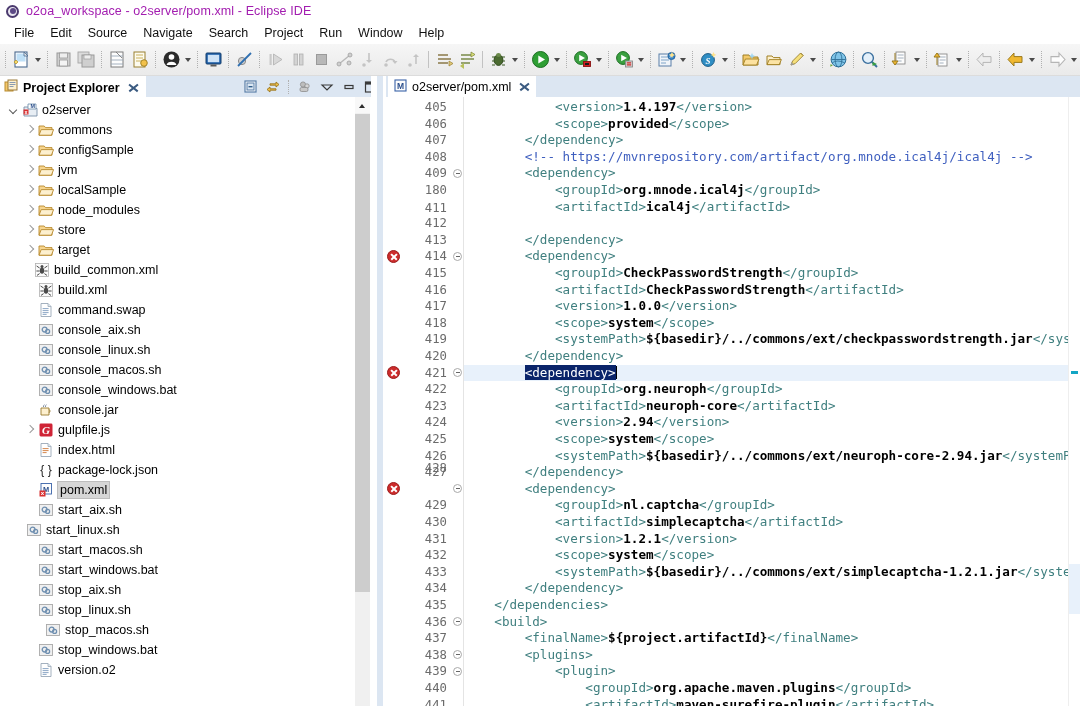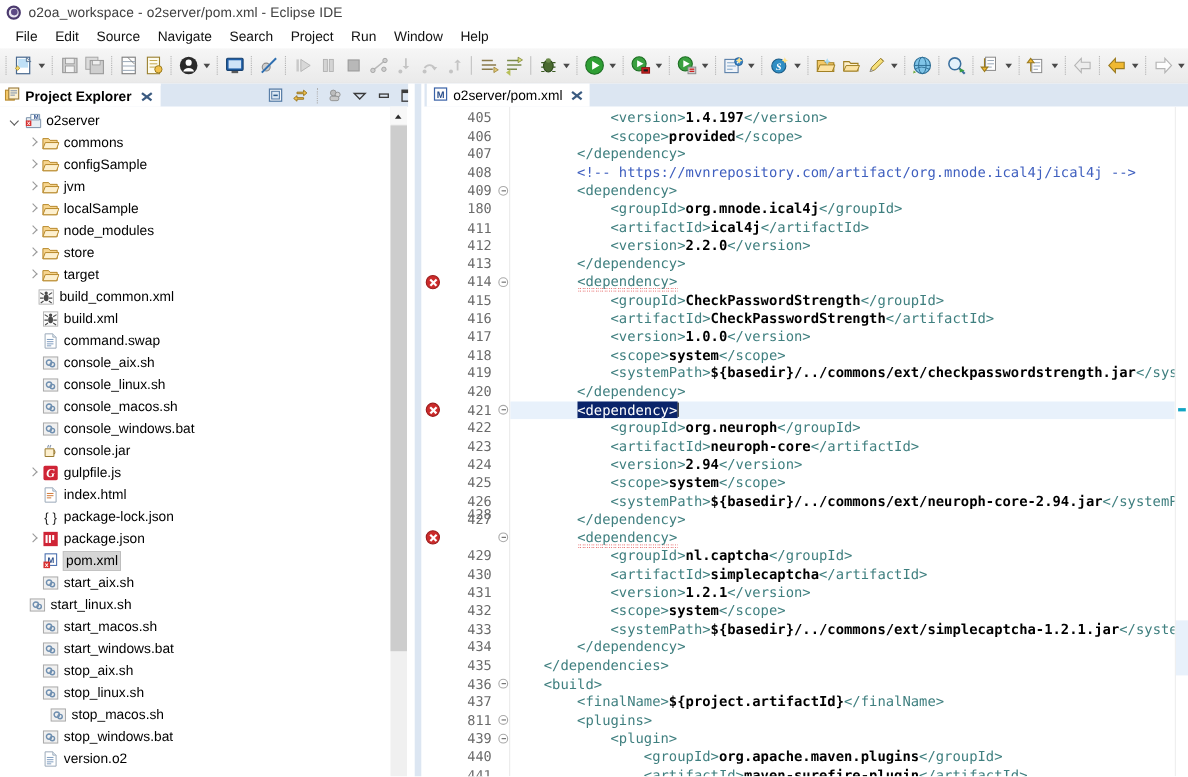--- a/index.html
+++ b/index.html
@@ -15,21 +15,21 @@
   }
   #app { position: relative; width: 1080px; height: 706px; }
 
   
   #titlebar {
     position: absolute; left:0; top:0; width:1080px; height:22px;
     background:#ffffff;
     display:flex; align-items:center; padding-left:5px;
   }
   #titlebar .ttl {
-    font-size:12.5px; color:#404040; margin-left:6px; letter-spacing:.1px;
+    font-size:12.5px; color:#a21caf; margin-left:6px; letter-spacing:.1px;
   }
   .eclipse-logo {
     width:15px; height:15px; position:relative; flex:0 0 auto;
   }
   .eclipse-logo .ring {
     position:absolute; left:1px; top:1px; width:13px; height:13px;
     border-radius:50%; border:2.2px solid #4b3a6e; background:#e9e6f0;
   }
   .eclipse-logo .dot {
     position:absolute; left:4.5px; top:4.5px; width:6px; height:6px;
@@ -777,30 +777,20 @@
               <path d="M4.6 6.6 h6 M4.6 8.6 h6 M4.6 10.6 h4" stroke="#d07a3a" stroke-width=".9"></path>
             </svg></span>
           <span class="tlabel">index.html</span>
         </div>
         <div class="row" style="padding-left:22px">
           <span class="twisty"></span>
           <span class="ticon"><svg width="16" height="16" viewBox="0 0 16 16">
               <text x="8" y="12.4" font-size="12" fill="#222" text-anchor="middle" font-family="Liberation Sans, sans-serif">{ }</text>
             </svg></span>
           <span class="tlabel">package-lock.json</span>
-        </div>
-        <div class="row" style="padding-left:22px">
-          <span class="twisty closed"></span>
-          <span class="ticon"><svg width="16" height="16" viewBox="0 0 16 16">
-              <rect x="1.5" y="1.5" width="13" height="13" fill="#cf2436"></rect>
-              <rect x="3.4" y="4.4" width="1.9" height="7.2" fill="#fff"></rect>
-              <rect x="6.4" y="4.4" width="1.9" height="7.2" fill="#fff"></rect>
-              <rect x="9.4" y="4.4" width="1.9" height="4.6" fill="#fff"></rect>
-            </svg></span>
-          <span class="tlabel">package.json</span>
         </div>
         <div class="row sel" style="padding-left:22px">
           <span class="twisty"></span>
           <span class="ticon"><svg width="16" height="16" viewBox="0 0 16 16">
               <rect x="3" y="1.5" width="10.5" height="10.5" fill="#fdfdfd" stroke="#3a63a8" stroke-width=".9"></rect>
               <text x="8.2" y="9.6" font-size="7.4" font-weight="bold" fill="#2b4f8c" text-anchor="middle" font-family="Liberation Sans, sans-serif">M</text>
               <rect x="1.5" y="8.5" width="6" height="6" fill="#d83030"></rect>
               <text x="4.5" y="13.4" font-size="6.2" font-weight="bold" fill="#fff" text-anchor="middle" font-family="Liberation Sans, sans-serif">x</text>
             </svg></span>
           <span class="tlabel">pom.xml</span>
@@ -947,21 +937,21 @@
           <div class="ln" style="top:363px">428</div>
           <div class="ln" style="top:400.40000000000003px">429</div>
           <div class="ln" style="top:417.00000000000006px">430</div>
           <div class="ln" style="top:433.6px">431</div>
           <div class="ln" style="top:450.20000000000005px">432</div>
           <div class="ln" style="top:466.80000000000007px">433</div>
           <div class="ln" style="top:483.40000000000003px">434</div>
           <div class="ln" style="top:500.00000000000006px">435</div>
           <div class="ln" style="top:516.6px">436</div>
           <div class="ln" style="top:533.2px">437</div>
-          <div class="ln" style="top:549.8000000000001px">811</div>
+          <div class="ln" style="top:549.8000000000001px">438</div>
           <div class="ln" style="top:566.4000000000001px">439</div>
           <div class="ln" style="top:583px">440</div>
           <div class="ln" style="top:599.6px">441</div>
         </div>
       <div id="foldcol">
           <div class="foldmark" style="top:71.9px"></div>
           <div class="foldmark" style="top:154.9px"></div>
           <div class="foldmark" style="top:271.1px"></div>
           <div class="foldmark" style="top:387.3px"></div>
           <div class="foldmark" style="top:520.1px"></div>
@@ -969,21 +959,20 @@
           <div class="foldmark" style="top:569.9000000000001px"></div>
         </div>
       <div id="codearea">
           <div class="cline" style="top:2px"><span class="tag">            &lt;version&gt;</span><span class="txt">1.4.197</span><span class="tag">&lt;/version&gt;</span></div>
           <div class="cline" style="top:18.6px"><span class="tag">            &lt;scope&gt;</span><span class="txt">provided</span><span class="tag">&lt;/scope&gt;</span></div>
           <div class="cline" style="top:35.2px"><span class="tag">        &lt;/dependency&gt;</span></div>
           <div class="cline" style="top:51.800000000000004px"><span class="cmt">        &lt;!-- https://mvnrepository.com/artifact/org.mnode.ical4j/ical4j --&gt;</span></div>
           <div class="cline" style="top:68.4px"><span class="tag">        &lt;dependency&gt;</span></div>
           <div class="cline" style="top:85px"><span class="tag">            &lt;groupId&gt;</span><span class="txt">org.mnode.ical4j</span><span class="tag">&lt;/groupId&gt;</span></div>
           <div class="cline" style="top:101.60000000000001px"><span class="tag">            &lt;artifactId&gt;</span><span class="txt">ical4j</span><span class="tag">&lt;/artifactId&gt;</span></div>
-          <div class="cline" style="top:118.20000000000002px"><span class="tag">            &lt;version&gt;</span><span class="txt">2.2.0</span><span class="tag">&lt;/version&gt;</span></div>
           <div class="cline" style="top:134.8px"><span class="tag">        &lt;/dependency&gt;</span></div>
           <div class="cline" style="top:151.4px"><span class="tag">        </span><span class="tag squig">&lt;dependency&gt;</span></div>
           <div class="cline" style="top:168px"><span class="tag">            &lt;groupId&gt;</span><span class="txt">CheckPasswordStrength</span><span class="tag">&lt;/groupId&gt;</span></div>
           <div class="cline" style="top:184.60000000000002px"><span class="tag">            &lt;artifactId&gt;</span><span class="txt">CheckPasswordStrength</span><span class="tag">&lt;/artifactId&gt;</span></div>
           <div class="cline" style="top:201.20000000000002px"><span class="tag">            &lt;version&gt;</span><span class="txt">1.0.0</span><span class="tag">&lt;/version&gt;</span></div>
           <div class="cline" style="top:217.8px"><span class="tag">            &lt;scope&gt;</span><span class="txt">system</span><span class="tag">&lt;/scope&gt;</span></div>
           <div class="cline" style="top:234.40000000000003px"><span class="tag">            &lt;systemPath&gt;</span><span class="txt">${basedir}/../commons/ext/checkpasswordstrength.jar</span><span class="tag">&lt;/systemPath&gt;</span></div>
           <div class="cline" style="top:251.00000000000003px"><span class="tag">        &lt;/dependency&gt;</span></div>
           <div class="hl-row" style="top:267.6px;left:-78px;"></div>
           <div class="cline" style="top:267.6px"><span class="tag">        </span><span class="selq">&lt;dependency&gt;</span><span class="caret"></span></div>

